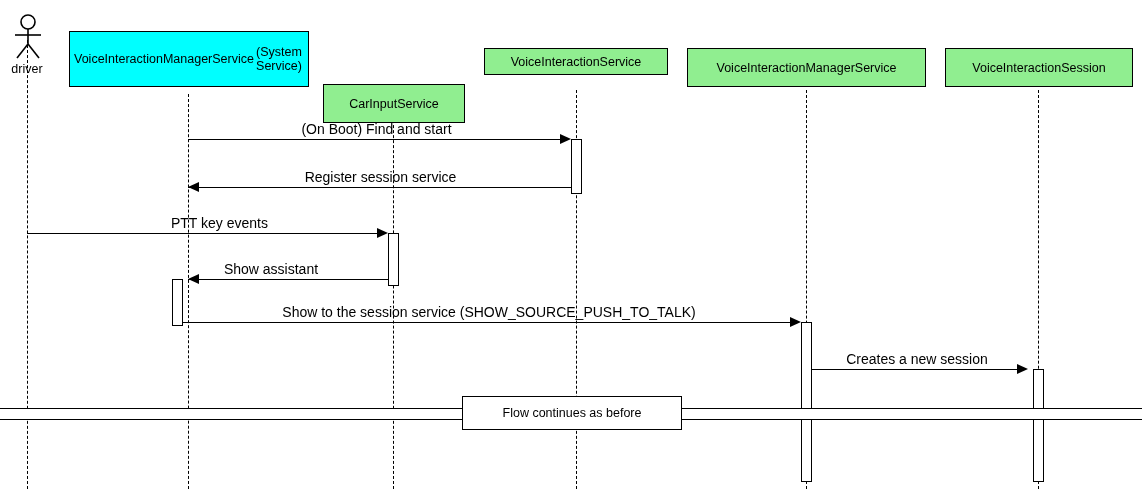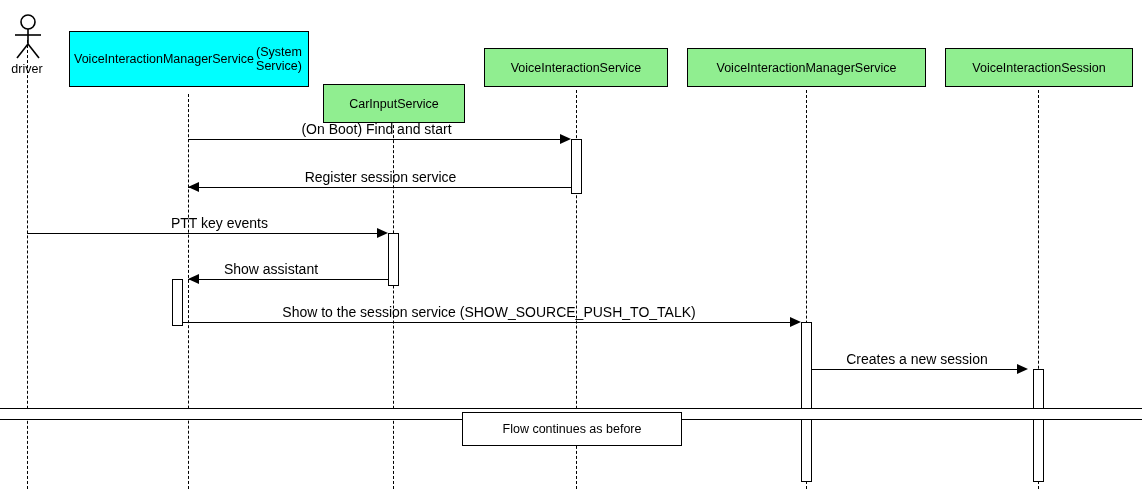--- a/index.html
+++ b/index.html
@@ -85,21 +85,20 @@
   .divider-box {
     position: absolute;
     box-sizing: border-box;
     border: 1px solid #000000;
     background: #ffffff;
     display: flex;
     align-items: center;
     justify-content: center;
     font-size: 12.5px;
     color: #000000;
-    margin-top: 16px;
   }
   .actor-fig {
     position: absolute;
   }
 </style>
 </head>
 <body>
 
 <div id="canvas">
 
@@ -123,21 +122,21 @@
 
   <div class="participant-box" style="left:69px; top:31px; width:240px; height:56px; background:#00ffff; ">
     <span>VoiceInteractionManagerService</span>
     <span>(System Service)</span>
   </div>
 
   <div class="participant-box" style="left:323px; top:48px; width:142px; height:39px; background:#90ee90;margin-top:36px;">
     <span>CarInputService</span>
   </div>
 
-  <div class="participant-box" style="left:484px; top:48px; width:184px; height:39px; background:#90ee90;">
+  <div class="participant-box" style="left:484px; top:48px; width:184px; height:27px; background:#90ee90;">
     <span>VoiceInteractionService</span>
   </div>
 
   <div class="participant-box" style="left:687px; top:48px; width:239px; height:39px; background:#90ee90;">
     <span>VoiceInteractionManagerService</span>
   </div>
 
   <div class="participant-box" style="left:945px; top:48px; width:188px; height:39px; background:#90ee90;">
     <span>VoiceInteractionSession</span>
   </div>

